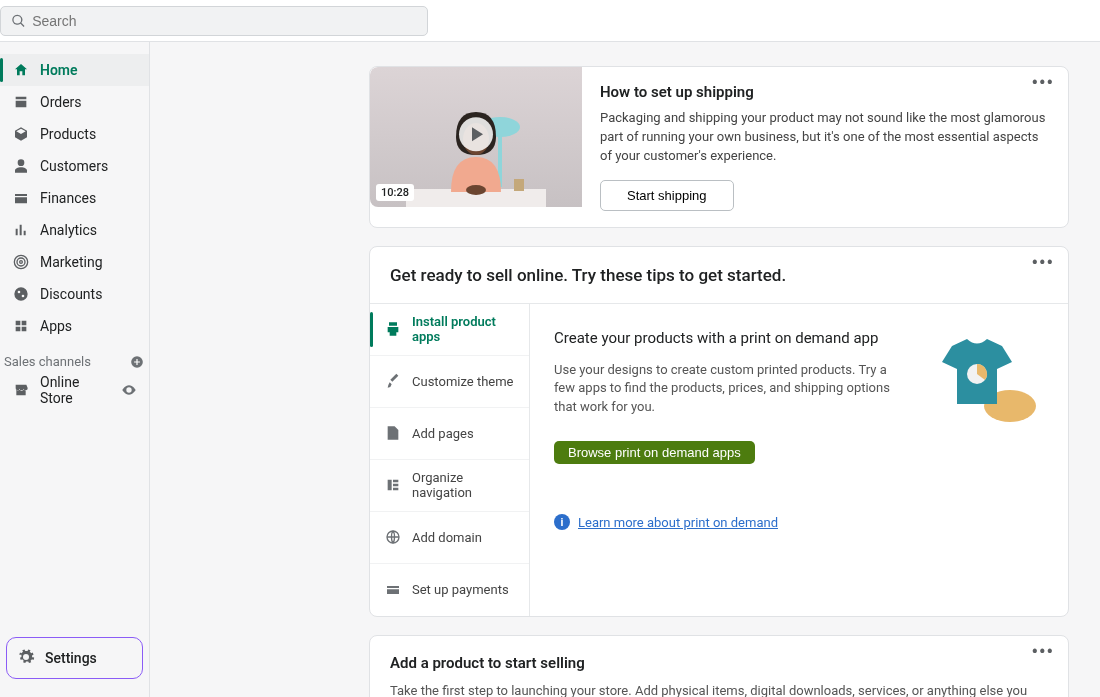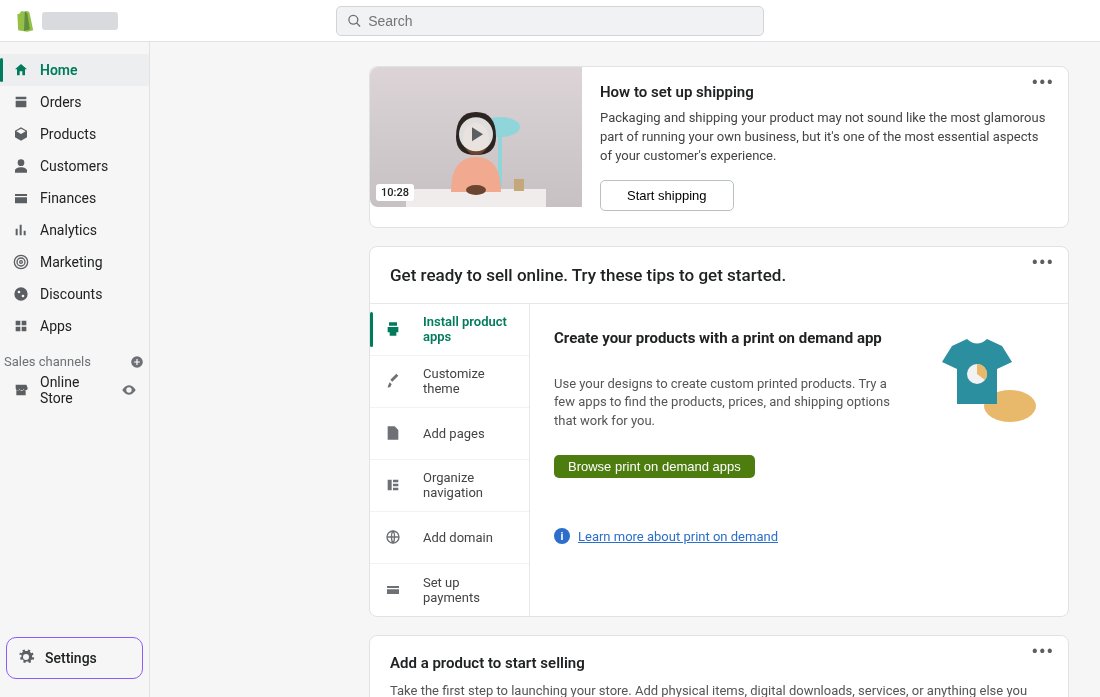--- a/index.html
+++ b/index.html
@@ -2,21 +2,21 @@
 <html><head>
   <meta charset="utf-8">
   <style>
     * { margin: 0; padding: 0; box-sizing: border-box; }
     body { font-family: -apple-system, BlinkMacSystemFont, "Segoe UI", Roboto, Helvetica, Arial, sans-serif; background: #f6f6f7; color: #202223; font-size: 14px; }
     
     .topbar { position: fixed; top: 0; left: 0; right: 0; height: 42px; background: #fff; border-bottom: 1px solid #e0e2e5; display: flex; align-items: center; padding: 0 14px; z-index: 100; }
     .logo-area { display: flex; align-items: center; gap: 8px; }
     .logo { width: 20px; height: 22px; }
     .store-chip { width: 76px; height: 18px; background: #d8dadd; border-radius: 3px; }
-    .search-wrap { margin-left: auto; margin-right: auto; position: absolute; left: 0; right: 0; display: flex; justify-content: center; pointer-events: none; }
+    .search-wrap { margin-left: auto; margin-right: auto; position: absolute; left: 0; right: 0; display: flex; pointer-events: none; }
     .search { width: 428px; height: 30px; background: #f1f2f3; border: 1px solid #d2d5d8; border-radius: 5px; display: flex; align-items: center; padding: 0 10px; pointer-events: auto; }
     .search input { border: none; background: transparent; outline: none; font-size: 14px; color: #6d7175; width: 100%; margin-left: 6px; }
     
     .sidebar { position: fixed; top: 42px; left: 0; bottom: 0; width: 150px; background: #f6f6f7; border-right: 1px solid #e0e2e5; padding: 12px 0; display: flex; flex-direction: column; }
     .nav-item { display: flex; align-items: center; gap: 10px; height: 32px; padding: 0 12px; color: #202223; font-size: 14px; cursor: pointer; position: relative; }
     .nav-item.active { background: #edeeef; color: #007b5c; font-weight: 600; }
     .nav-item.active::before { content: ""; position: absolute; left: 0; top: 4px; bottom: 4px; width: 3px; background: #007b5c; border-radius: 2px; }
     .nav-item .ico { width: 18px; height: 18px; display: flex; align-items: center; justify-content: center; color: #5c5f62; flex-shrink: 0; }
     .nav-item.active .ico { color: #007b5c; }
     .section-head { display: flex; align-items: flex-start; justify-content: space-between; padding: 12px 4px 4px; color: #6d7175; font-size: 13px; }
@@ -38,27 +38,27 @@
     .shipping-body { padding: 16px 18px; position: relative; flex: 1; }
     .shipping-body h3 { font-size: 15px; font-weight: 600; margin-bottom: 8px; }
     .shipping-body p { font-size: 13px; color: #444; line-height: 1.45; margin-bottom: 14px; }
     .btn-outline { display:inline-block; padding: 7px 26px; border:1px solid #babfc3; border-radius:5px; background:#fff; font-size:13px; cursor:pointer; }
     .more-dots { position:absolute; top:12px; right:14px; color:#5c5f62; font-size:18px; letter-spacing:1px; cursor:pointer; line-height: 8px; font-weight: bold; }
     
     .tips-head { padding: 18px 20px; border-bottom: 1px solid #e6e8ea; position:relative; }
     .tips-head h2 { font-size: 17px; font-weight: 500; }
     .tips-body { display: flex; min-height: 300px; }
     .tips-list { width: 160px; border-right: 1px solid #e6e8ea; }
-    .tip-item { display:flex; align-items:center; gap:21px; padding: 0 14px; height: 52px; font-size:13px; color:#444; cursor:pointer; border-bottom: 1px solid #f1f2f3; position:relative; }
+    .tip-item { display:flex; align-items:center; gap:10px; padding: 0 14px; height: 52px; font-size:13px; color:#444; cursor:pointer; border-bottom: 1px solid #f1f2f3; position:relative; }
     .tip-item.active { color:#007b5c; font-weight:600; }
     .tip-item.active::before { content:""; position:absolute; left:0; top:8px; bottom:8px; width:3px; background:#007b5c; border-radius:2px; }
     .tip-item .ico { width:18px; height:18px; color:#6d7175; flex-shrink:0; display:flex; align-items:center; justify-content:center; }
     .tip-item.active .ico { color:#007b5c; }
     .tips-content { flex:1; padding: 24px 24px; display:flex; gap: 24px; }
-    .tips-text h3 { font-size:15px; font-weight:700; margin-bottom:26px; line-height:1.4; }
+    .tips-text h3 { font-size:15px; font-weight:400; margin-bottom:12px; line-height:1.4; }
     .tips-text p { font-size:13px; color:#555; line-height:1.45; margin-bottom:24px; }
     .btn-green { display:inline-block; background:#4d7c0f; color:#fff; padding:4px 14px; border:none; border-radius:5px; font-size:13px; font-weight:500; cursor:pointer; }
     .learn-row { display:flex; align-items:center; gap:8px; margin-top: 50px; }
     .learn-row a { color:#2c6ecb; font-size:13px; text-decoration:underline; cursor:pointer; }
     .info-circle { width:16px; height:16px; background:#2c6ecb; border-radius:50%; display:flex; align-items:center; justify-content:center; color:#fff; font-size:11px; font-weight:700; flex-shrink:0; }
     .illus { width: 112px; height: 90px; flex-shrink:0; margin-top: 6px; }
     
     .add-product-card { padding: 18px 20px; position: relative; }
     .add-product-card h3 { font-size:15px; font-weight:600; margin-bottom:10px; }
     .add-product-card p { font-size:13px; color:#555; line-height:1.45; }

